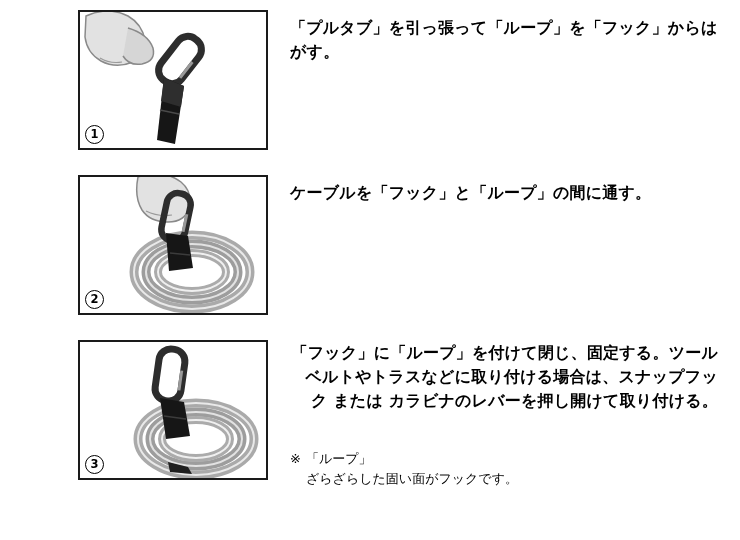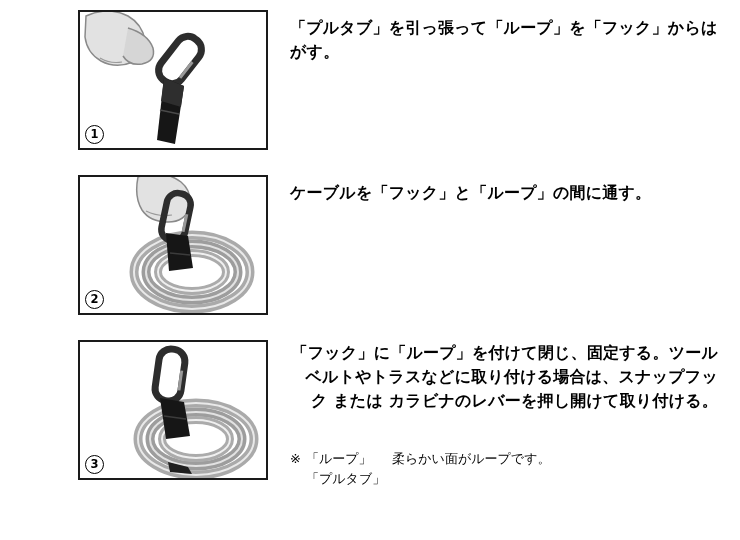--- a/index.html
+++ b/index.html
@@ -155,22 +155,21 @@
   <div class="step-num">
     <span>3</span>
   </div>
 </div>
 <div class="instruction" id="text3">「フック」に「ループ」を付けて閉じ、固定する。ツールベルトやトラスなどに取り付ける場合は、スナップフック または カラビナのレバーを押し開けて取り付ける。</div>
 
 <div class="footnote">
   <div class="fn-row">
     <span class="fn-marker">※</span>
     <span class="fn-term">「ループ」</span>
-    <span class="fn-def">柔らかい面がループです。</span>
+  </div>
+  <div class="fn-row">
+    <span class="fn-marker"></span>
+    <span class="fn-def">ざらざらした固い面がフックです。</span>
   </div>
   <div class="fn-row">
     <span class="fn-marker"></span>
   </div>
-  <div class="fn-row">
-    <span class="fn-marker"></span>
-    <span class="fn-term">「プルタブ」</span>
-  </div>
 </div>
 
 </body></html>

